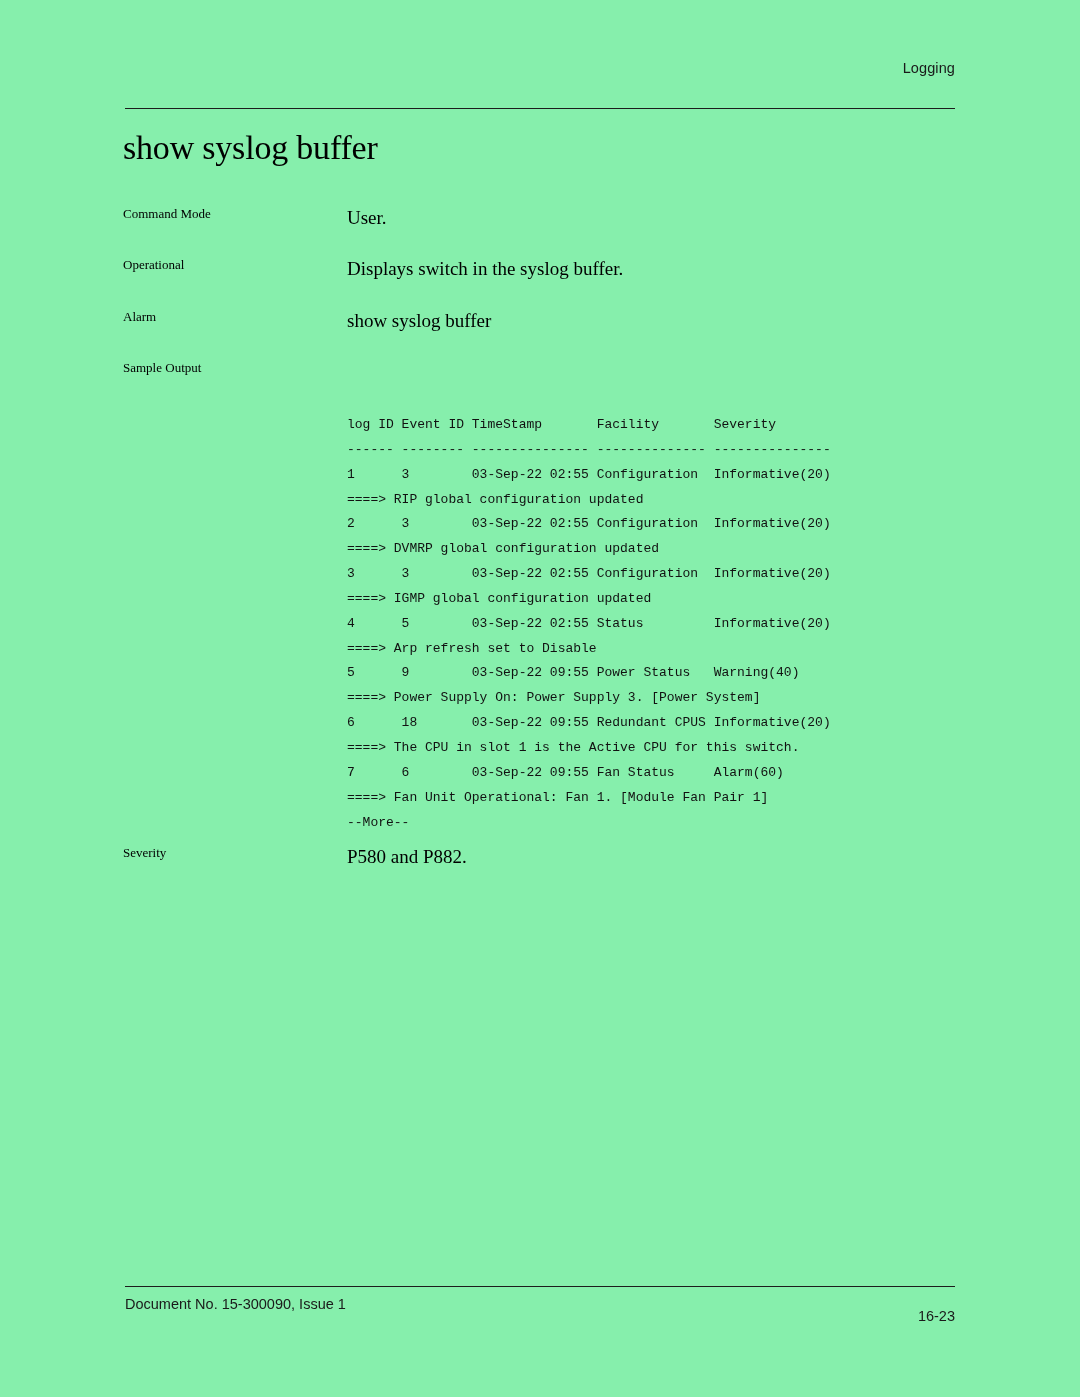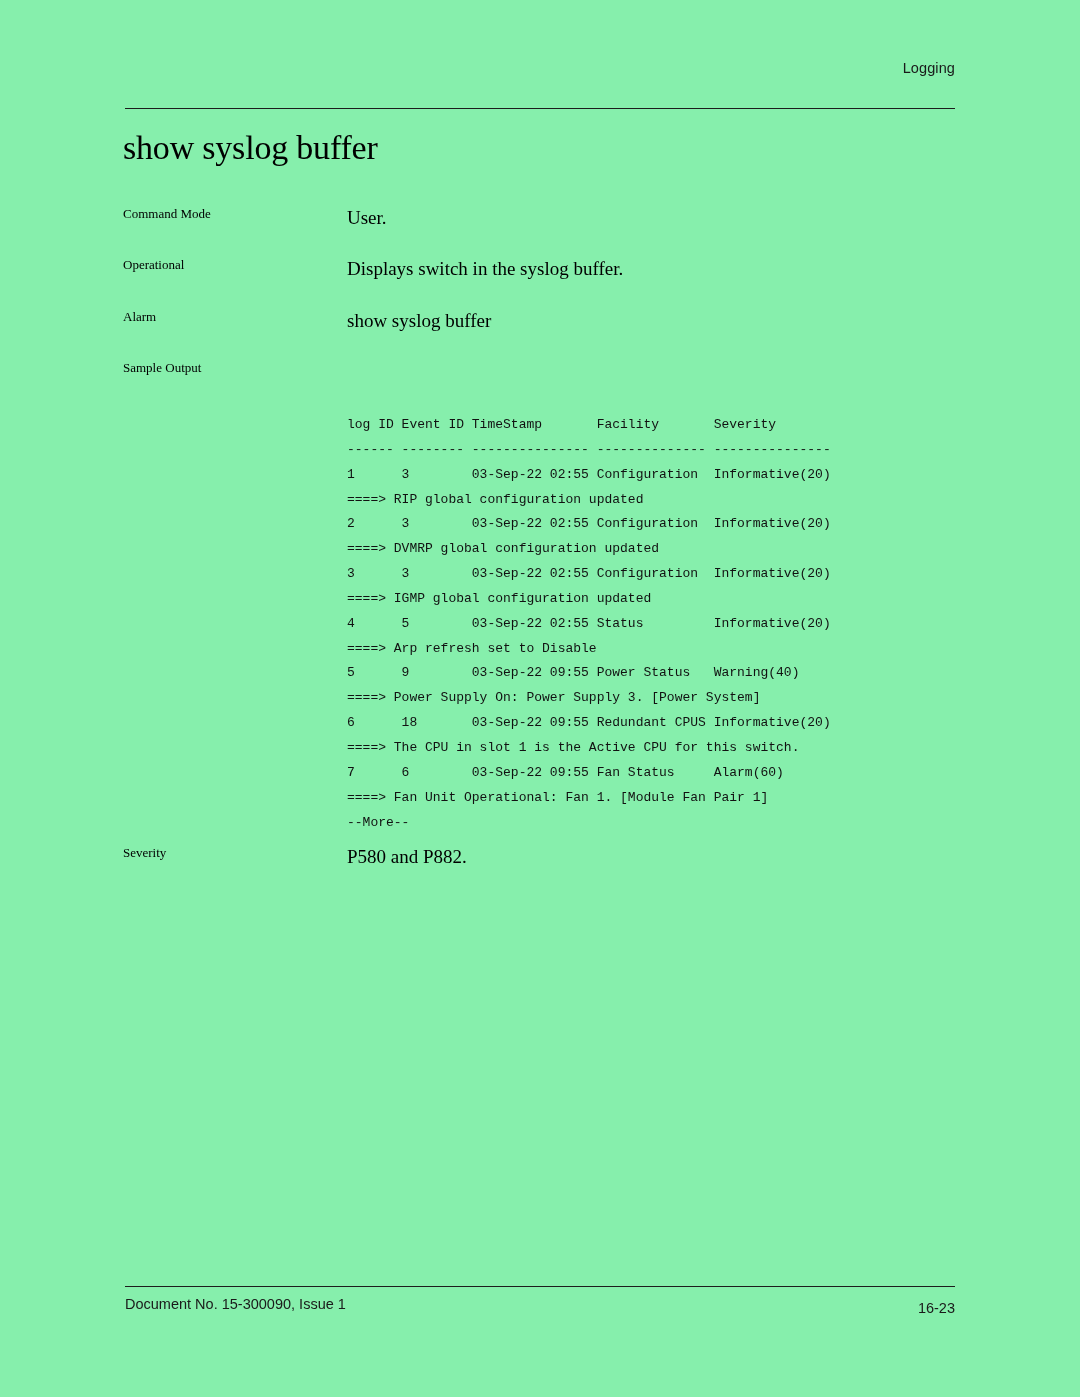--- a/index.html
+++ b/index.html
@@ -101,21 +101,21 @@
   .footer {
     position: absolute;
     left: 125px;
     top: 1296px;
     width: 830px;
     font-family: "Liberation Sans", sans-serif;
     font-size: 14.5px;
     color: #1a1a1a;
   }
   .footer-doc  { position: absolute; left: 0; top: 0; }
-  .footer-page { position: absolute; right: 0; top: 4px; }
+  .footer-page { position: absolute; right: 0; top: 12px; }
 </style>
 </head>
 <body>
 
 <div class="page">
 
   <div class="running-head">Logging</div>
 
   <div class="rule rule-top"></div>
 

